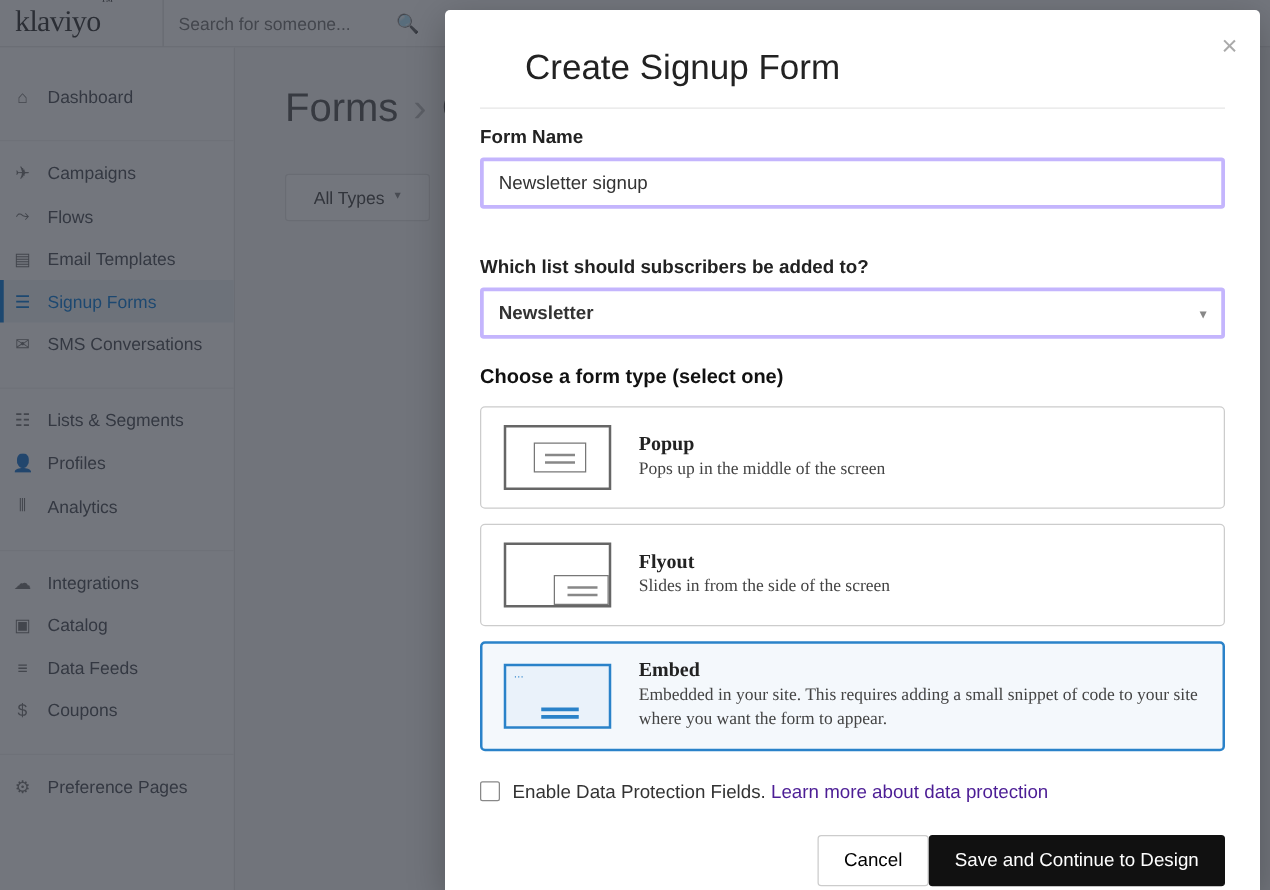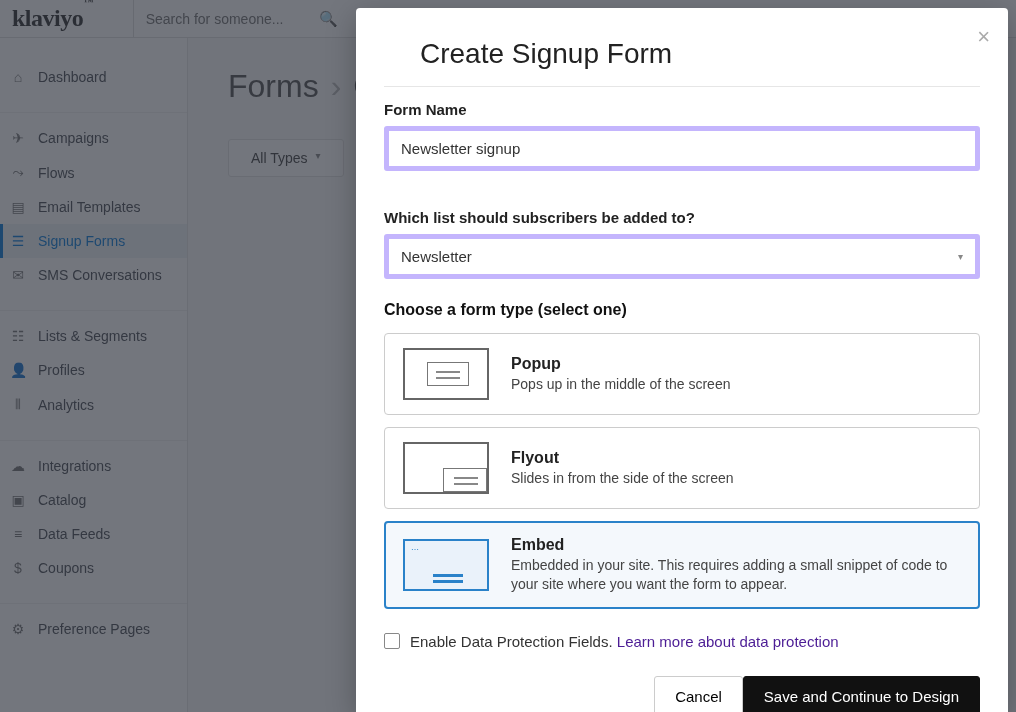--- a/index.html
+++ b/index.html
@@ -7,21 +7,21 @@
   font-family: -apple-system, BlinkMacSystemFont, "Segoe UI", Helvetica, Arial, sans-serif;
   width: 1016px; height: 712px; overflow: hidden; position: relative;
   color: #111;
 }
 
 .topbar {
   height: 38px; background: #ffffff; display: flex; align-items: center;
   padding: 0 12px; border-bottom: 1px solid #e0e0e0;
 }
 .logo {
-  font-size: 24px; font-weight: 700; letter-spacing: -0.5px; color: #333;
+  font-size: 24px; font-weight: 400; letter-spacing: -0.5px; color: #333;
   font-family: Georgia, serif;
 }
 .logo sup { font-size: 10px; top: -12px; position: relative; }
 .search-wrap {
   margin-left: 40px; display: flex; align-items: center;
   border-left: 1px solid #ddd; height: 100%; padding-left: 12px;
 }
 .search-input {
   border: none; outline: none; font-size: 14px; width: 170px; color: #a21caf;
   background: transparent;
@@ -71,30 +71,30 @@
 .modal-close {
   position: absolute; top: 16px; right: 18px; font-size: 22px; color: #aaa;
   cursor: pointer; background: none; border: none;
 }
 .modal h1 { font-size: 28px; font-weight: 500; color: #222; margin-left: 36px; }
 .modal hr {
   border: none; border-top: 1px solid #e6e6e6; margin: 16px 0 14px;
 }
 .label { font-size: 15px; font-weight: 600; color: #222; margin-bottom: 8px; display:block;}
 .text-input, .select {
-  width: 100%; border: 5px solid #c4b5fd; border-radius: 3px; padding: 9px 12px;
+  width: 100%; border: 3px solid #c4b5fd; border-radius: 3px; padding: 9px 12px;
   font-size: 15px; color: #333; background:#fff;
 }
-.select { display:flex; justify-content:space-between; align-items:center; cursor:pointer;}
+.select { display:flex; justify-content:space-between; align-items:center; cursor:pointer;font-weight:bold;}
 .caret { font-size:10px; color:#888;}
 .section-title { font-size: 16px; font-weight: 600; margin: 22px 0 14px; }
 
 .opt-card {
   border: 1px solid #ccc; border-radius: 4px; padding: 14px 18px; margin-bottom: 12px;
-  display: flex; gap: 22px; cursor: pointer; align-items: center;
+  display: flex; gap: 22px; cursor: pointer; align-items: center; font-family: Liberation Serif, serif;
 }
 .opt-card.selected { border: 2px solid #2a82c9; background: #f4f8fc; padding: 13px 17px;}
 .opt-thumb {
   width: 86px; height: 52px; border: 2px solid #666; position: relative; flex-shrink:0;
   background:#fff;
 }
 .opt-thumb.selected { border-color: #2a82c9; background:#eaf2fa;}
 .thumb-line { position:absolute; height:2px; background:#888; left:50%; transform:translateX(-50%);}
 .opt-text h3 { font-size: 16px; font-weight: 600; color:#222; margin-bottom:2px;}
 .opt-text p { font-size: 14px; color:#444; line-height:1.35;}

